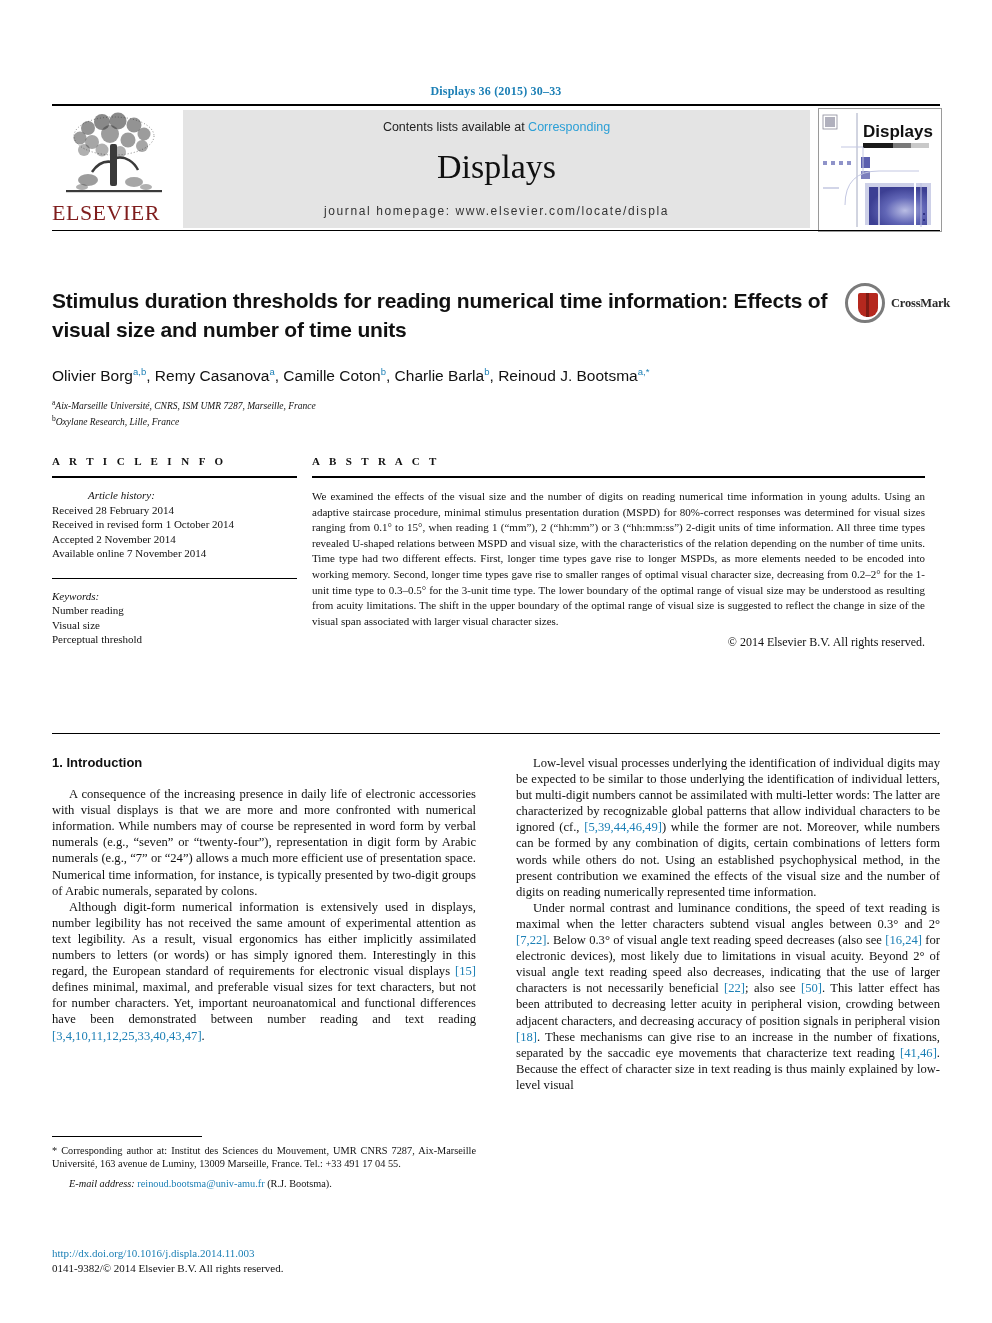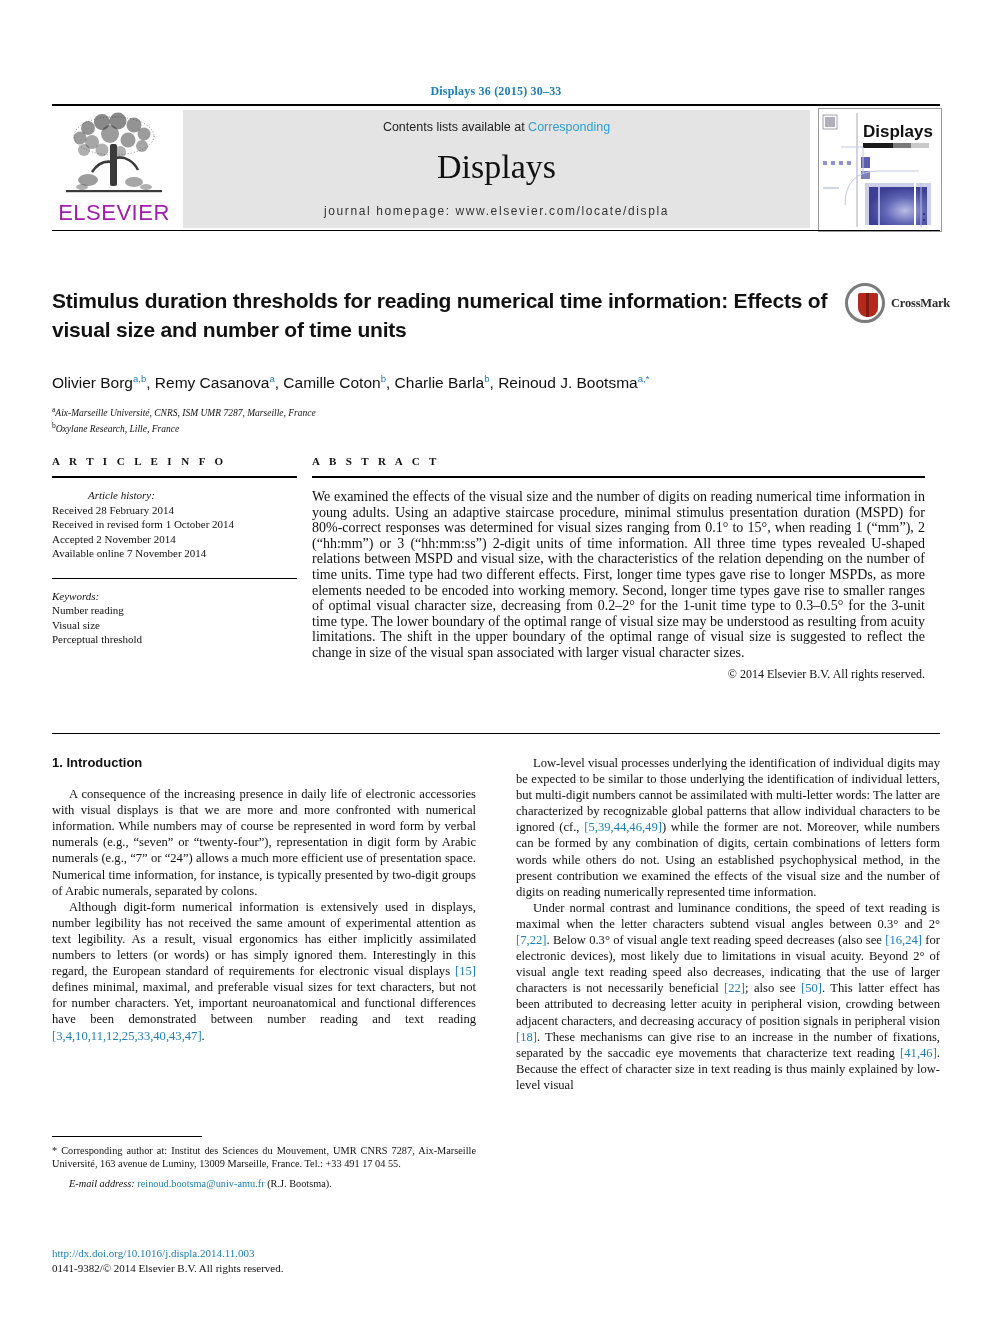--- a/index.html
+++ b/index.html
@@ -67,25 +67,25 @@
   .elsevier-tree {
     position: absolute;
     left: 6px; top: 0px;
     width: 112px;
     height: 92px;
   }
   .elsevier-word {
     position: absolute;
     left: 0; top: 90px;
     width: 124px;
-    text-align: center;
-    font-family: Liberation Sans, sans-serif;
+    text-align: left;
+    font-family: Liberation Serif, serif;
     font-size: 22px;
     letter-spacing: 0.5px;
-    color: #a21caf;
+    color: #7f1d1d;
   }
   .banner {
     position: absolute;
     left: 131px;
     top: 6px;
     width: 627px;
     height: 118px;
     background: #e4e4e4;
   }
   .banner-contents {
@@ -140,21 +140,21 @@
   .paper-title {
     width: 780px;
     font-family: "Liberation Sans", sans-serif;
     font-size: 21px;
     font-weight: bold;
     line-height: 29px;
     color: #111;
     letter-spacing: -0.2px;
   }
   .authors {
-    margin-top: 24px;
+    margin-top: 17px;
     width: 800px;
     font-family: "Liberation Sans", sans-serif;
     font-size: 15.5px;
     color: #111;
     line-height: 21px;
   }
   .authors sup {
     color: #1b7fb5;
     font-size: 9.5px;
     vertical-align: super;
@@ -264,21 +264,21 @@
     font-size: 11px;
     line-height: 14.5px;
     color: #111;
   }
   .keywords .lead {
     font-style: italic;
   }
   .abstract-body {
     margin-top: 11px;
     font-family: "Liberation Serif", serif;
-    font-size: 14px;
+    font-size: 11px;
     line-height: 15.6px;
     text-align: justify;
     color: #111;
   }
   .abstract-copy {
     margin-top: 6px;
     text-align: right;
     font-family: "Liberation Serif", serif;
     font-size: 12px;
     color: #111;

